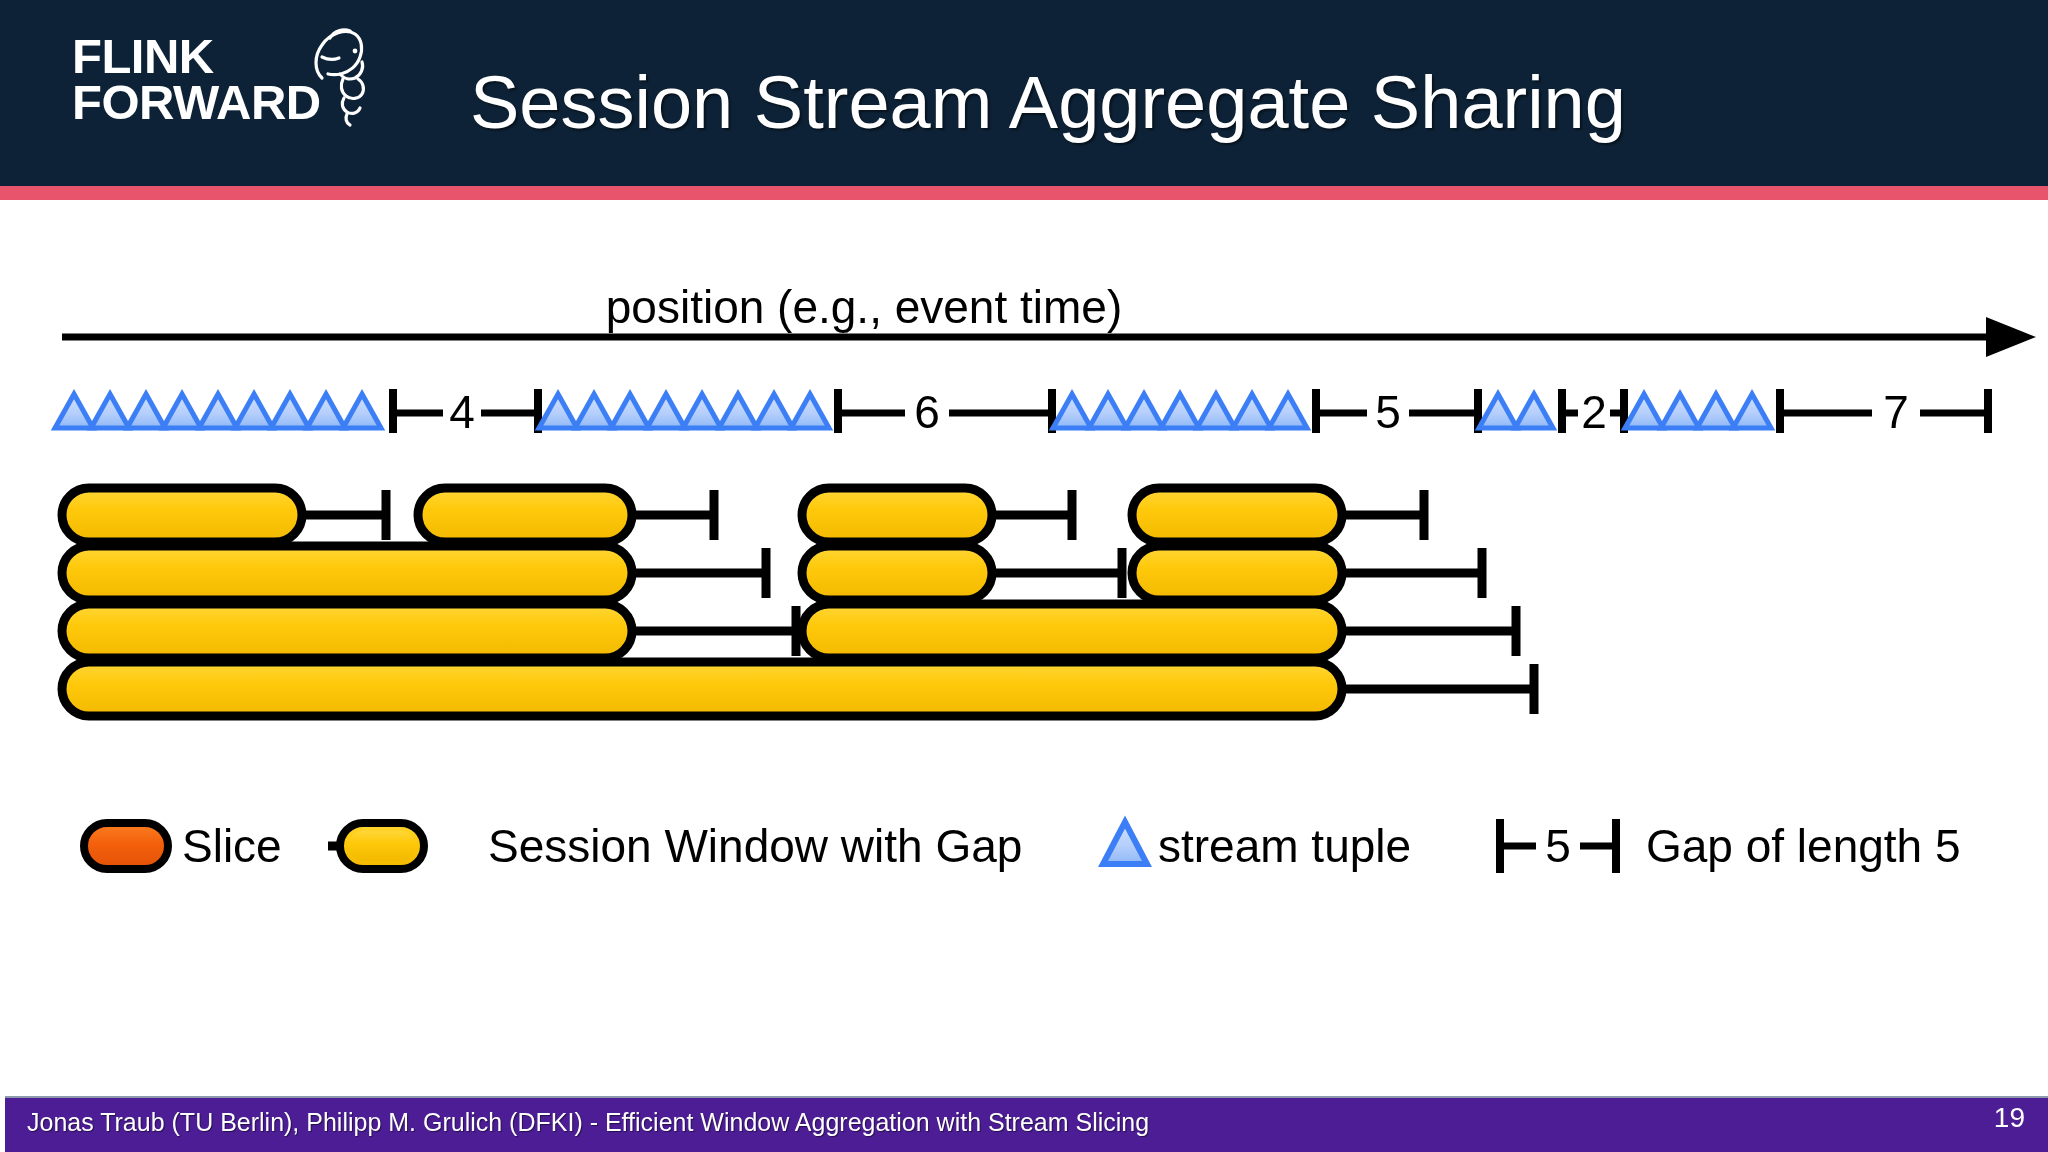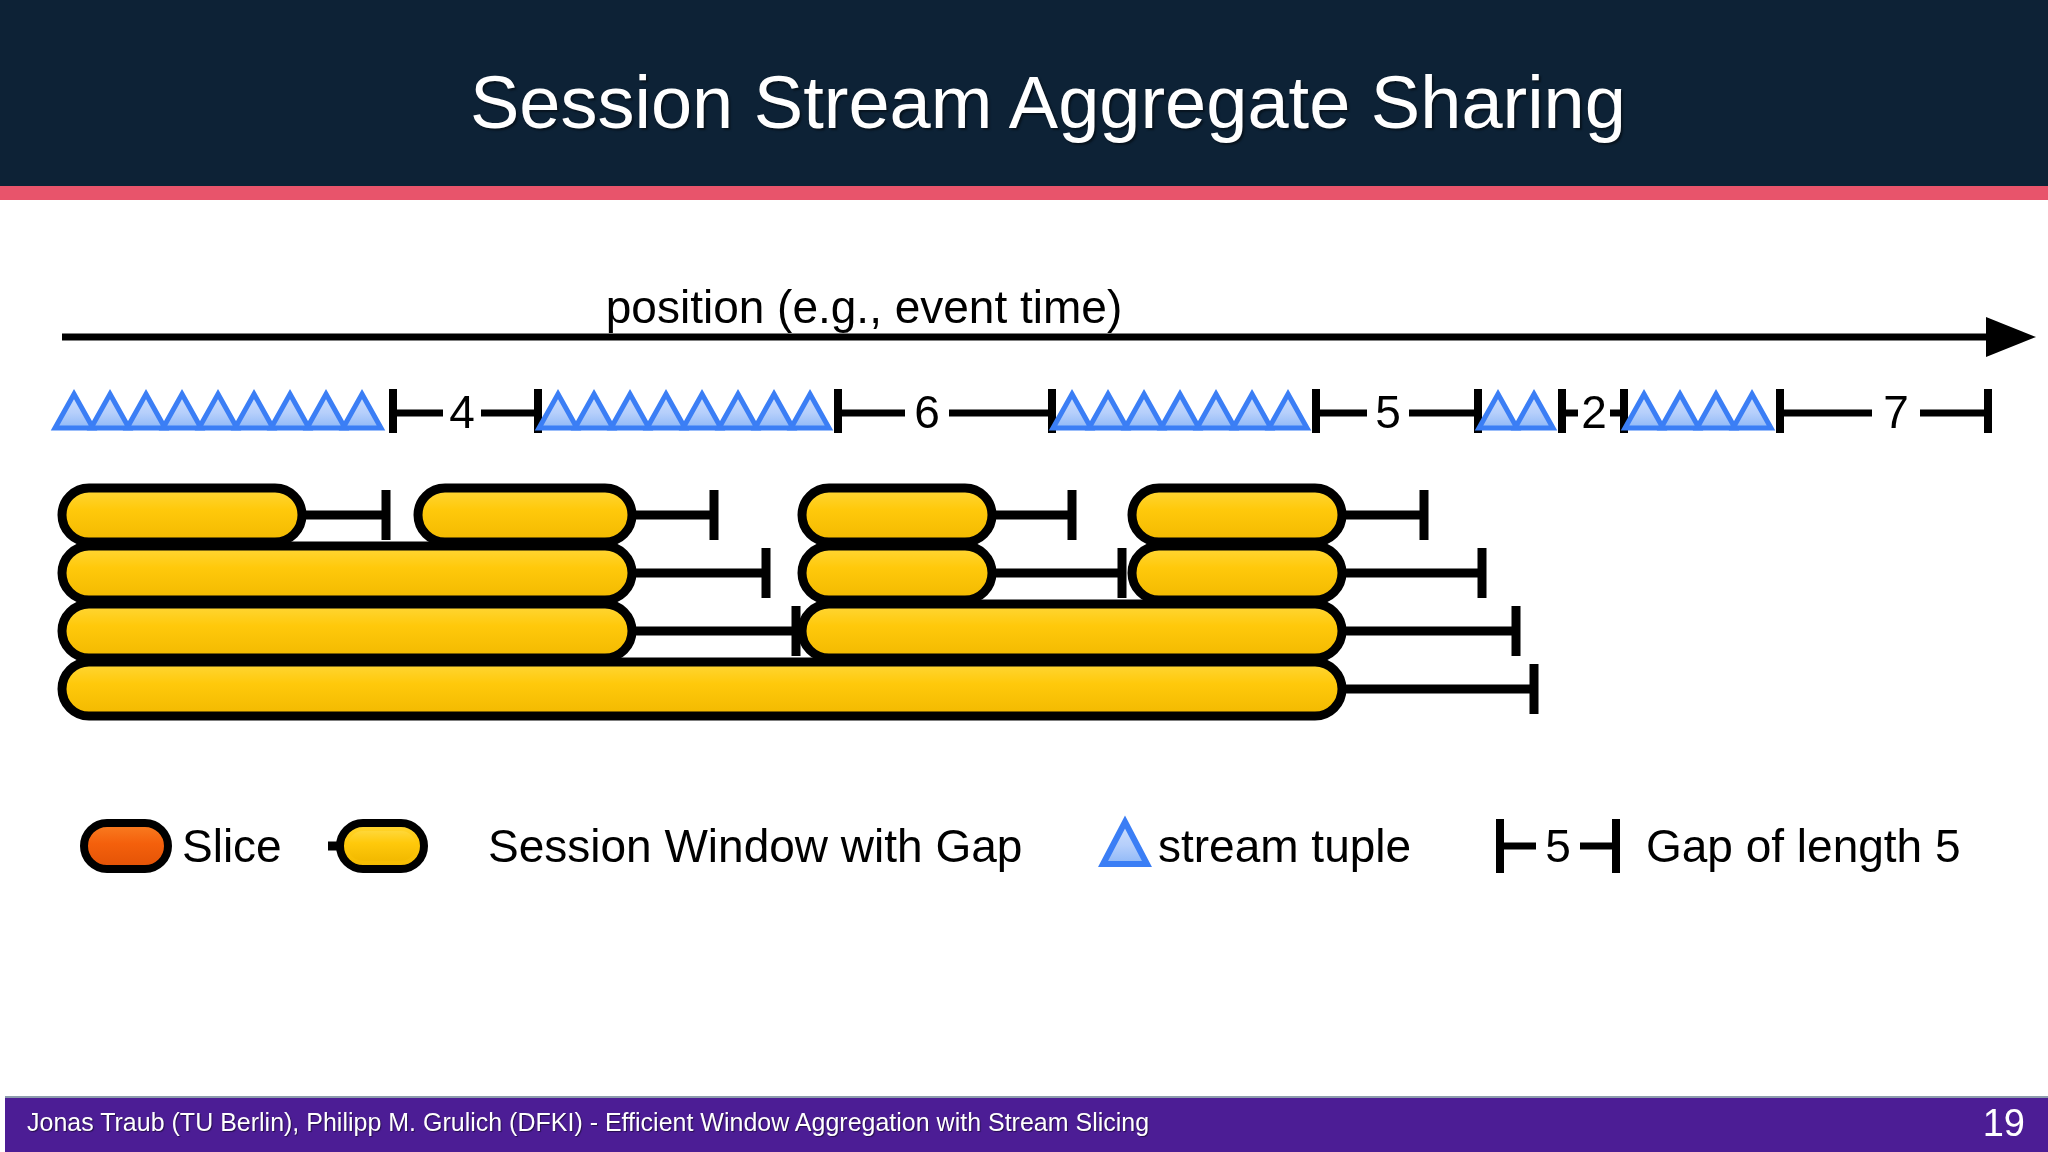--- a/index.html
+++ b/index.html
@@ -59,33 +59,52 @@
     position:absolute; left:0; top:0; width:2048px; height:2px;
     background:#8d9cad;
   }
   #footer-text {
     position: absolute; left: 22px; top: 12px;
     color: #ffffff; font-size: 25px; white-space: nowrap;
     text-shadow: 1px 1px 1px rgba(0,0,0,0.5);
   }
   #footer-page {
     position: absolute; right: 28px; top: 6px;
-    color: #ffffff; font-size: 38px;
+    color: #ffffff; font-size: 28px;
   }
 
   
   #figure { position: absolute; left: 0; top: 0; }
 
   .gapnum { font-family: "Liberation Sans", sans-serif; font-size: 46px; fill:#000; }
   .legtext { font-family: "Liberation Sans", sans-serif; font-size: 46px; fill:#000; }
 </style>
 </head>
 <body>
 
 <div id="header">
+  <div id="logo">
+    <div id="logo-text">
+      <span class="l1">FLINK</span>
+      <span class="l2">FORWARD</span>
+    </div>
+    <svg id="logo-squirrel" width="60" height="108" viewBox="0 0 60 108">
+      <g fill="none" stroke="#ffffff" stroke-width="3.2" stroke-linejoin="round" stroke-linecap="round">
+        <path d="M12 56 C4 48 4 34 12 23 C20 11 36 6 45 12 C52 17 53 27 50 35
+                 C47 44 39 50 31 52 C26 53 22 53 18 52"></path>
+        <path d="M20 16 C24 9 33 6 40 9"></path>
+        <path d="M30 52 C34 57 40 58 45 56 C51 53 54 46 52 40"></path>
+        <path d="M33 57 C30 63 31 70 36 74 C41 78 49 77 52 72 C55 67 53 60 48 57"></path>
+        <path d="M34 76 C31 81 32 87 37 90 C42 93 48 91 50 86"></path>
+        <path d="M37 92 C35 96 36 101 40 103"></path>
+        <circle cx="45" cy="29" r="2.4" fill="#ffffff" stroke="none"></circle>
+        <path d="M12 35 C18 38 24 38 29 36"></path>
+      </g>
+    </svg>
+  </div>
   <div id="slide-title">Session Stream Aggregate Sharing</div>
 </div>
 <div id="header-accent"></div>
 
 <div id="canvas">
 
   <div id="axis-label">
     <span id="axis-label-inner">position (e.g., event time)</span>
   </div>
 

